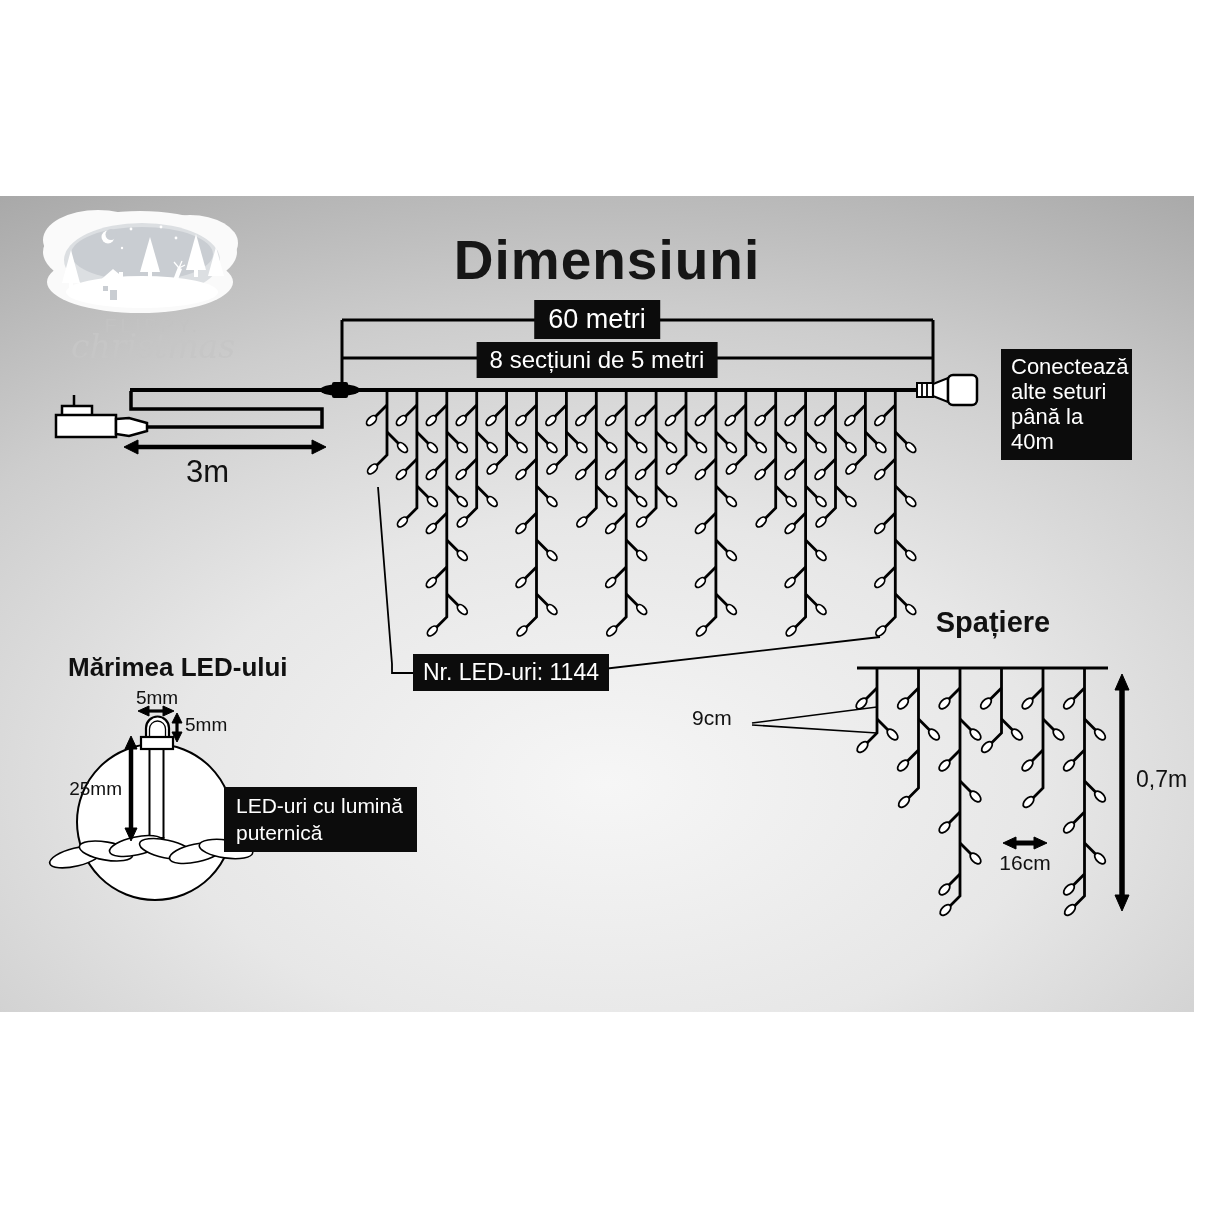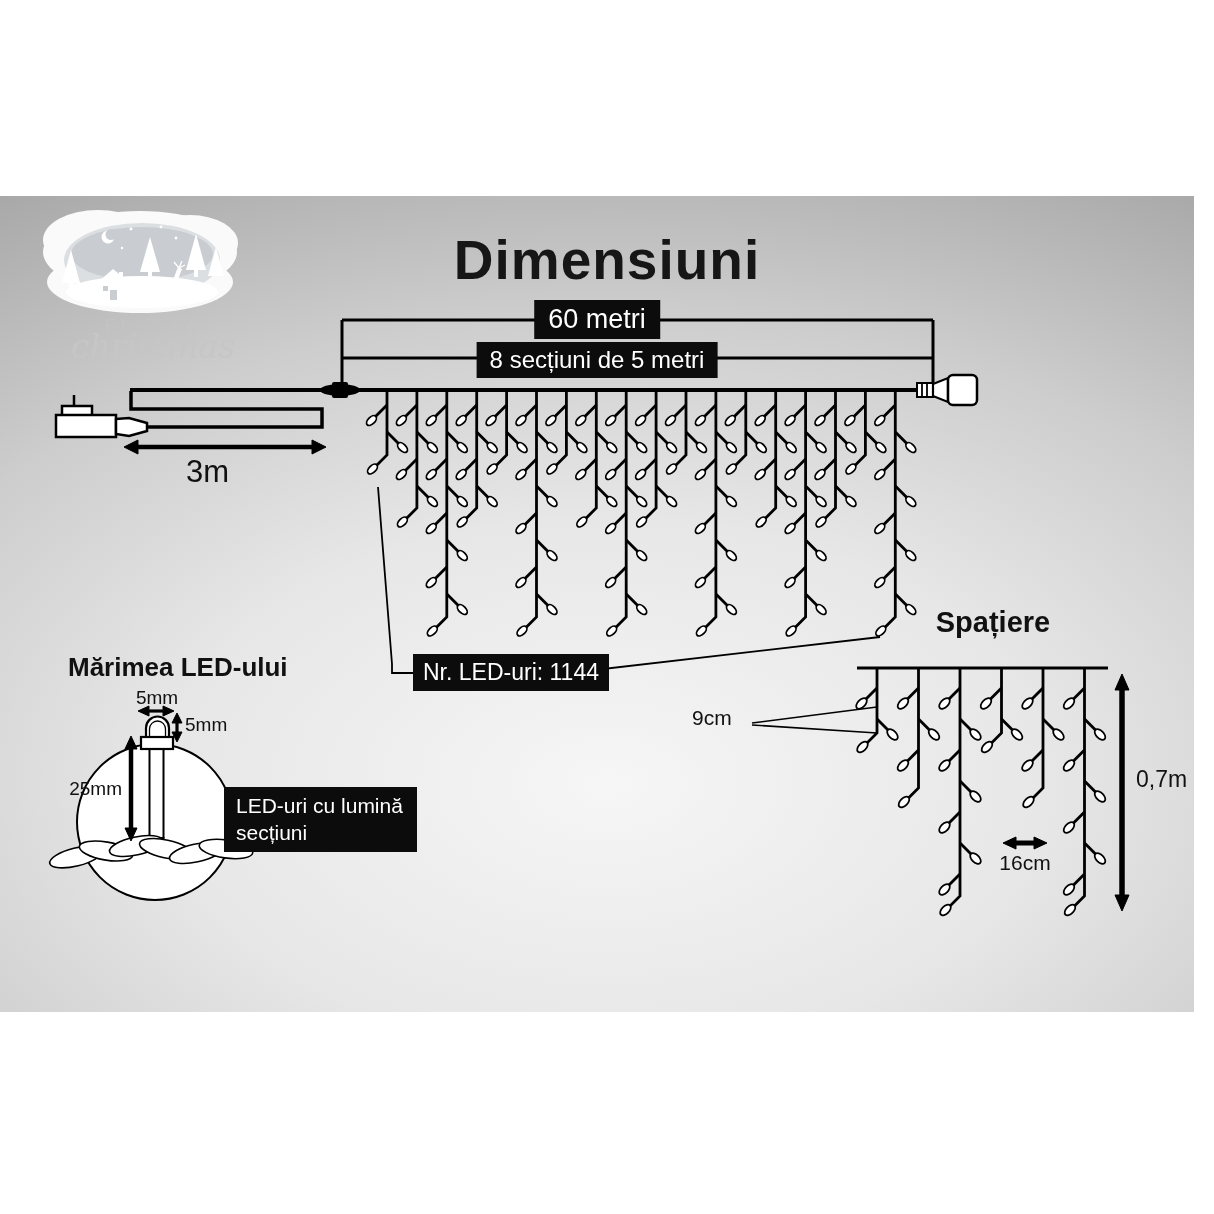--- a/index.html
+++ b/index.html
@@ -445,33 +445,38 @@
   </svg>
 
   <div class="lbl title">Dimensiuni</div>
 
   <div class="lbl brand">FLIPPY.</div>
   <div class="lbl brandscript">christmas</div>
 
   <div class="bbox ctr box40">60 metri</div>
   <div class="bbox ctr box8">8 secțiuni de 5 metri</div>
 
+  <div class="bbox boxconnect">
+    <div>Conectează</div>
+    <div>alte seturi</div>
+    <div>până la 40m</div>
+  </div>
 
   <div class="lbl l3m">3m</div>
 
   <div class="bbox boxled">Nr. LED-uri: 1144</div>
 
   <div class="lbl hled">Mărimea LED-ului</div>
   <div class="lbl l5w">5mm</div>
   <div class="lbl l5h">5mm</div>
   <div class="lbl l25">25mm</div>
 
   <div class="bbox boxnote">
     <div>LED-uri cu lumină</div>
-    <div>secțiuni</div>
+    <div>puternică</div>
   </div>
 
   <div class="lbl hspat">Spațiere</div>
   <div class="lbl l9">9cm</div>
   <div class="lbl l16">16cm</div>
   <div class="lbl l07">0,7m</div>
 
 </div>
 
 </body></html>

